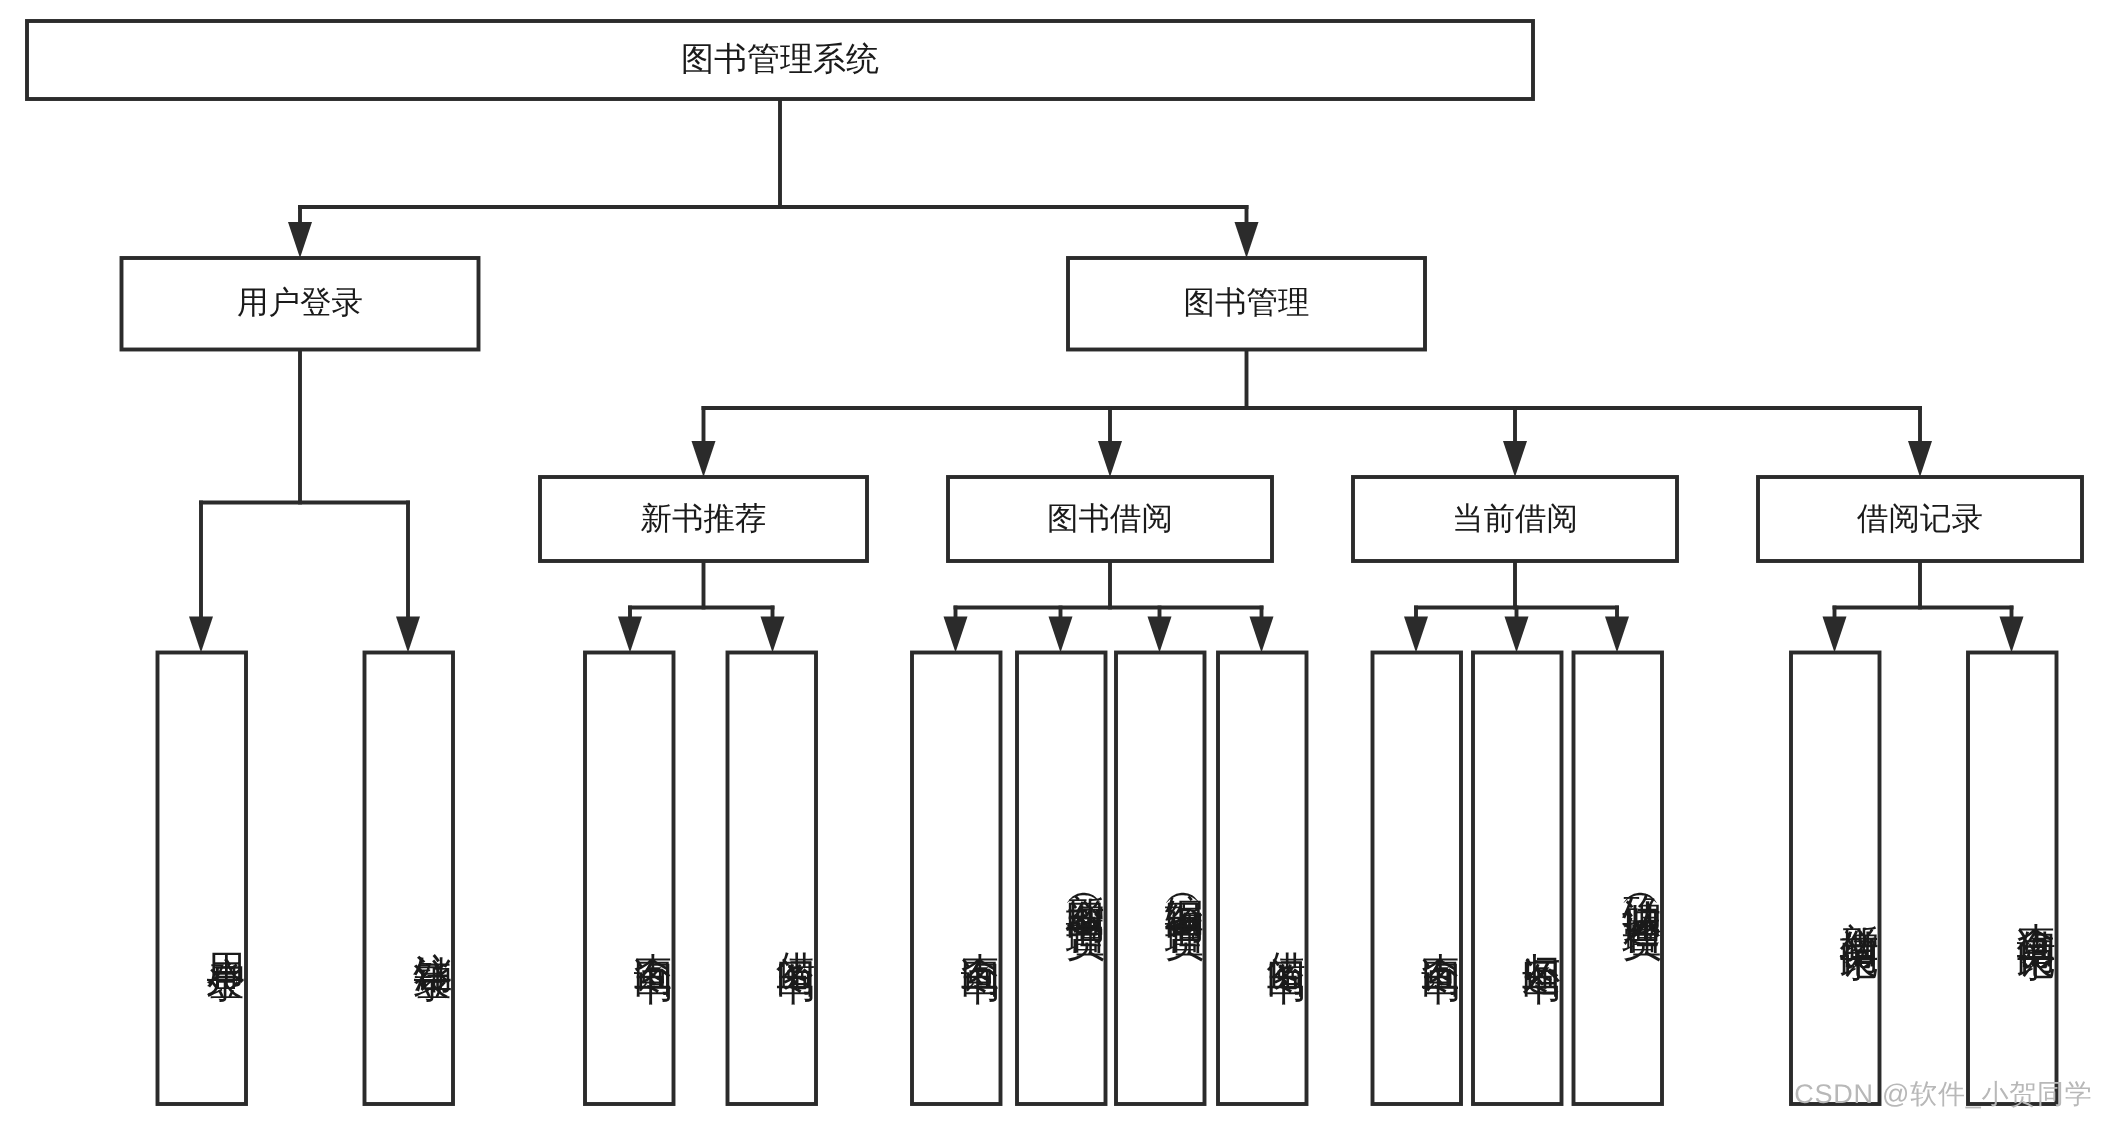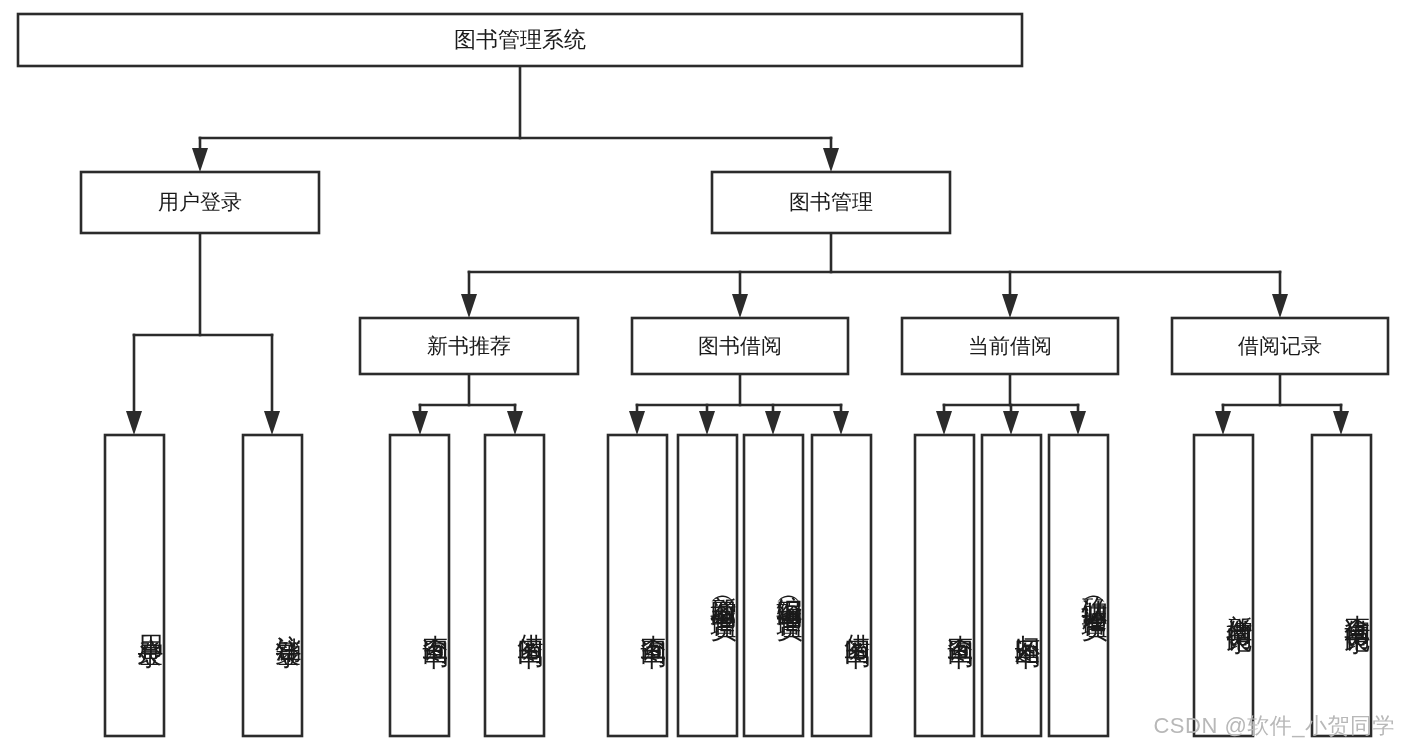--- a/index.html
+++ b/index.html
@@ -69,21 +69,21 @@
     align-items: flex-start;
     justify-content: center;
     white-space: nowrap;
     pointer-events: none;
   }
   .watermark {
     position: absolute;
     right: 10px;
     bottom: 6px;
     font-family: "Liberation Sans", "DejaVu Sans", sans-serif;
-    font-size: 22px;
+    font-size: 18px;
     color: #b8b8b8;
     white-space: nowrap;
     letter-spacing: 0.5px;
   }
 </style>
 </head>
 <body>
 
 <div id="diagram-root">
 

